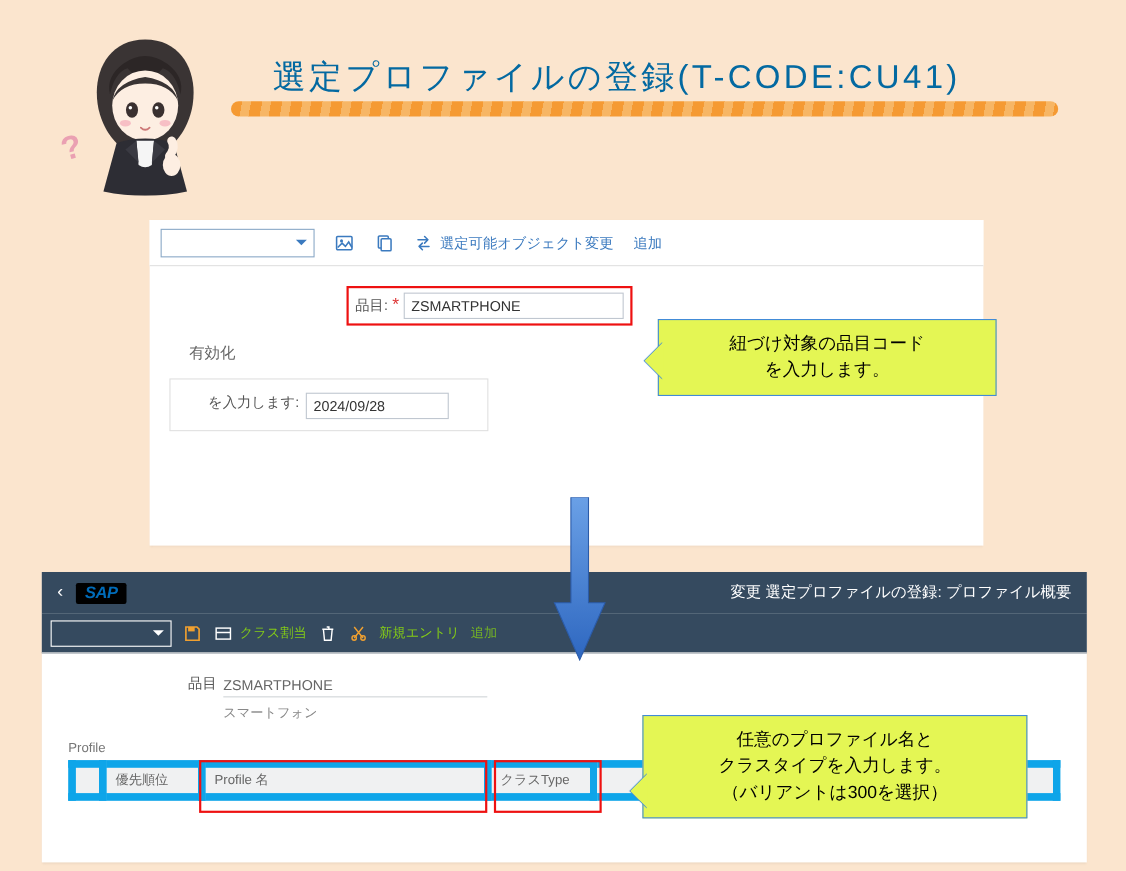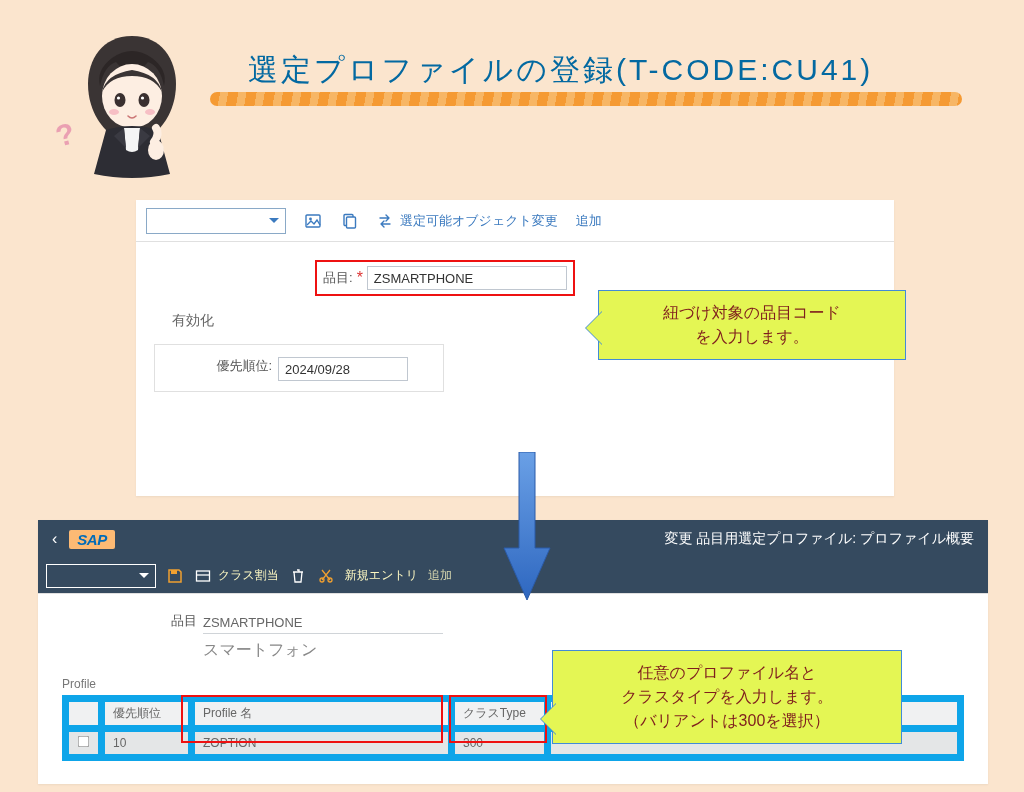--- a/index.html
+++ b/index.html
@@ -39,21 +39,21 @@
   .panel1 { left: 136px; top: 200px; width: 758px; height: 296px; }
   .panel2 { left: 38px;  top: 520px; width: 950px; height: 264px; }
 
   
   .toolbar {
     height: 42px; border-bottom: 1px solid #e0e0e0;
     display: flex; align-items: center; padding: 0 10px; gap: 18px;
     font-size: 13px;
   }
   .toolbar.light { color: #3b7abf; background:#fff; }
-  .toolbar.dark  { color: #fef9c3; background:#354a5f; height:36px; padding:0 8px; gap:10px; font-size:12px;text-align:center;}
+  .toolbar.dark  { color: #84cc16; background:#354a5f; height:36px; padding:0 8px; gap:10px; font-size:12px;text-align:center;}
   .combo {
     width: 140px; height: 26px; border: 1px solid #8aa9c7;
     display: flex; align-items: center; justify-content: space-between;
     padding: 0 6px; color:#3b7abf; background:#fff;
   }
   .combo.small { width:110px; height:24px; }
   .combo .chev { border:5px solid transparent; border-top-color:#3b7abf; margin-top:4px; }
   .tb-icon { width:18px; height:18px; display:inline-block; }
   .tb-text { display:flex; align-items:center; gap:6px; cursor:pointer;}
   .tb-text.dim { opacity:.8 }
@@ -72,30 +72,30 @@
   .activation-box {
     width:290px; border:1px solid #e0e0e0; padding:12px 14px 10px;
     margin-left:2px;
   }
   .activation-box .row { margin-bottom:8px; }
   .activation-box .label-cell { width:88px; }
 
   
   .callout {
     position:absolute; background:#e4f654; border:1px solid #428bd7;
-    color:#7f1d1d; font-size:16px; padding:10px 18px; text-align:center;
+    color:#000000; font-size:16px; padding:10px 18px; text-align:center;
     line-height:1.5; z-index:30;
   }
   .callout1 { left:598px; top:290px; width:308px; }
   .callout1::before {
     content:""; position:absolute; left:-30px; top:20px;
     border:17px solid transparent; border-right-color:#e4f654;
     filter: drop-shadow(-1px 0 0 #428bd7);
   }
-  .callout2 { left:552px; top:650px; width:350px; }
+  .callout2 { left:584px; top:650px; width:350px; }
   .callout2::before {
     content:""; position:absolute; left:-28px; top:52px;
     border:16px solid transparent; border-right-color:#e4f654;
     filter: drop-shadow(-1px 0 0 #428bd7);
   }
 
   
   .big-arrow {
     position:absolute; left:502px; top:452px; width:50px; height:150px;
     z-index:20;
@@ -103,29 +103,29 @@
   .big-arrow svg { width:100%; height:100%; }
 
   
   .titlebar {
     height:38px; background:#354a5f; color:#fff;
     display:flex; align-items:center; padding:0 14px; gap:12px;
     font-size:14px;
   }
   .titlebar .back { font-size:16px; cursor:pointer;}
   .sap-logo {
-    background:#fdba74; color:#006bb8; font-weight:800;
+    background:#000000; color:#006bb8; font-weight:800;
     font-size:15px; padding:1px 8px; border-radius:2px;
     letter-spacing:-0.5px; font-style:italic;
   }
   .titlebar .spacer { flex:1; }
   .p2-body { padding:18px 24px 0; font-size:13px; color:#666; }
   .p2-body .row .label-cell { width:120px; }
   .readonly { border:none; background:#fff; height:22px; padding:0; color:#666;}
-  .subtle { color:#888; font-size:16px; }
+  .subtle { color:#888; font-size:12px; }
   .profile-head { font-size:12px; color:#777; margin:12px 0 4px; }
 
   .grid { width:100%; border-collapse:collapse; font-size:12px; }
   .grid th, .grid td {
     border:7px solid #0ea5e9; background:#f0f1f2; padding:3px 8px; text-align:left;
     color:#666; font-weight:400; position:relative;
   }
   .grid td { background:#e4e6e7; }
   .grid .chk { width:28px; text-align:center;}
   .grid .chk input { transform:scale(0.9);}
@@ -200,21 +200,21 @@
       <span class="redbox" style="display:flex;align-items:center;padding:4px 6px;gap:4px;">
         <span class="label-cell">品目:</span>
         <span class="req">*</span>
         <input class="input" style="width: 200px;" value="ZSMARTPHONE">
       </span>
     </div>
 
     <div class="section-title">有効化</div>
     <div class="activation-box">
       <div class="row" style="margin-bottom:0;">
-        <span class="label-cell">優先順位:</span>
+        <span class="label-cell">を入力します:</span>
         <input class="input" style="width: 130px;" value="2024/09/28">
       </div>
     </div>
   </div>
 </div>
 
 <div class="callout callout1">
   <div>紐づけ対象の品目コード</div>
   <div>を入力します。</div>
 </div>
@@ -229,21 +229,21 @@
     </defs>
     <path d="M17 0 H33 V96 H48 L25 148 L2 96 H17 Z" fill="url(#ga)" stroke="#2b5ba8" stroke-width="1"></path>
   </svg>
 </div>
 
 <div class="panel panel2">
   <div class="titlebar">
     <span class="back">‹</span>
     <span class="sap-logo">SAP</span>
     <span class="spacer"></span>
-    <span>変更 品目用選定プロファイル: プロファイル概要</span>
+    <span>変更 選定プロファイルの登録: プロファイル概要</span>
   </div>
 
   <div class="toolbar dark">
     <div class="combo small" style="border-color:#fff;background:transparent;">
       <span></span>
         <span class="chev" style="border-top-color:#fff;"></span>
     </div>
     <span class="tb-icon">
       <svg viewBox="0 0 18 18">
           <path d="M3 3 H13 L15 5 V15 H3 Z" fill="none" stroke="#f0a030" stroke-width="1.5"></path>
@@ -294,27 +294,20 @@
     <div style="position:relative;">
       <table class="grid">
         <tbody>
             <tr>
           <th class="chk"></th>
           <th style="width:90px;">優先順位</th>
           <th style="width:260px;">Profile 名</th>
           <th style="width:96px;">クラスType</th>
           <th></th>
         </tr>
-        <tr>
-          <td class="chk"><input type="checkbox" style=""></td>
-          <td>10</td>
-          <td>ZOPTION</td>
-          <td>300</td>
-          <td></td>
-        </tr>
       </tbody>
         </table>
       <div class="redover" style="left:119px; top:0; width:262px; height:48px;"></div>
       <div class="redover" style="left:387px; top:0; width:98px;  height:48px;"></div>
     </div>
   </div>
 </div>
 
 <div class="callout callout2">
   <div>任意のプロファイル名と</div>

